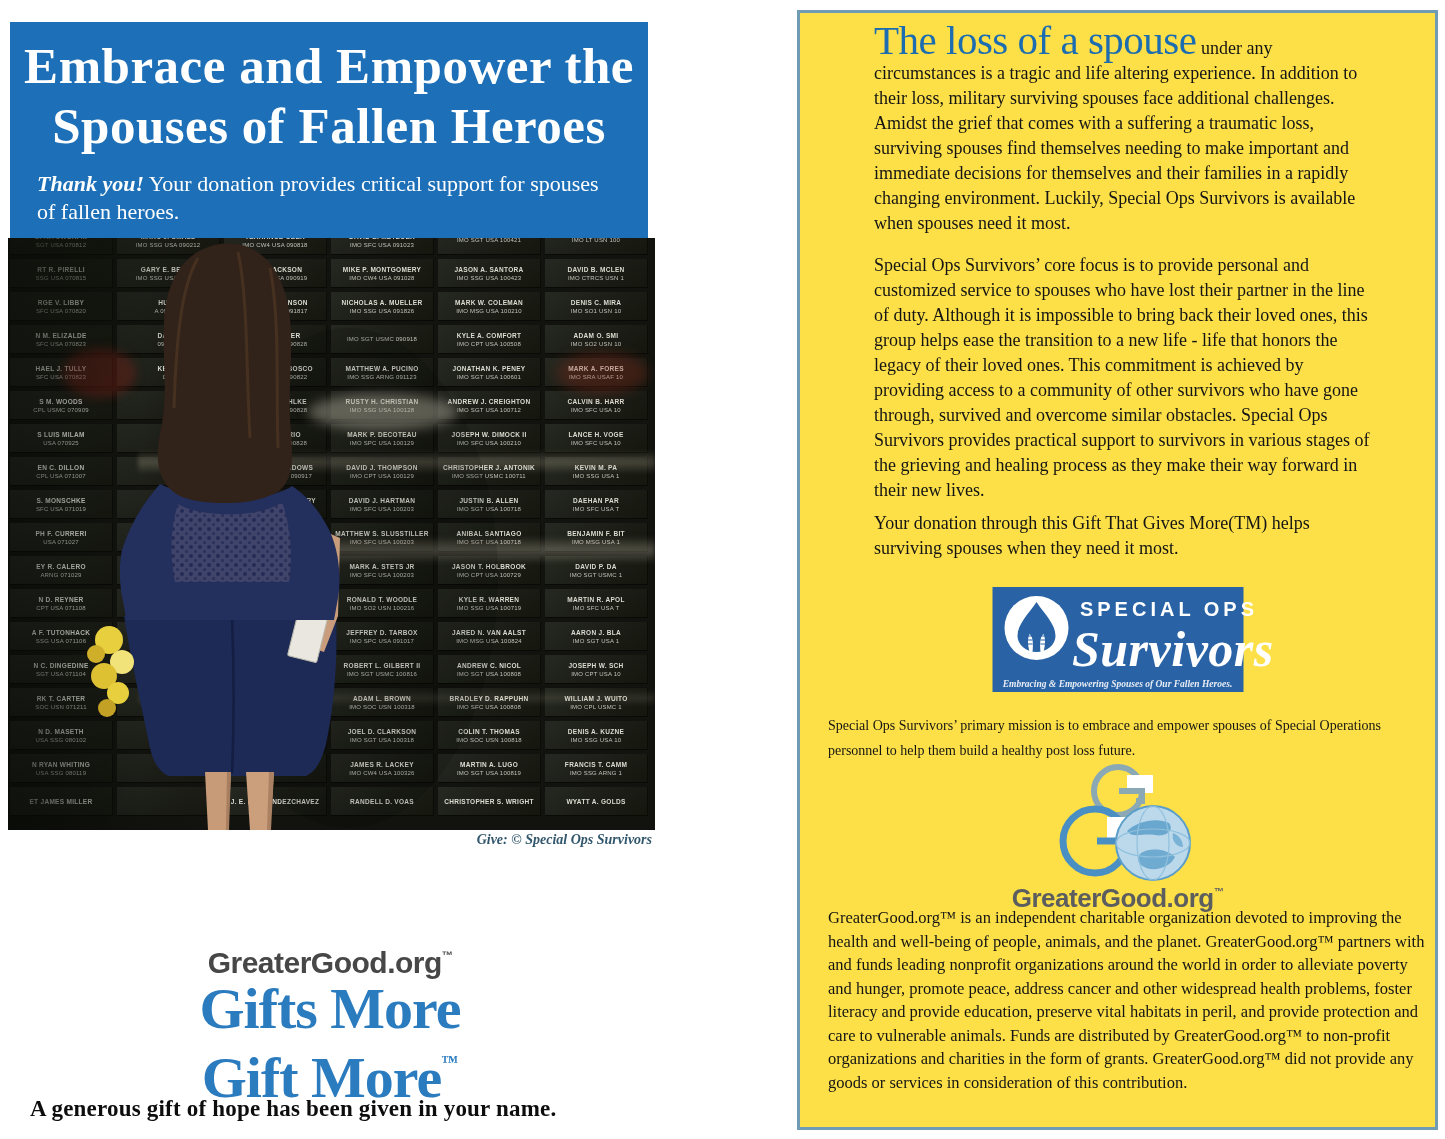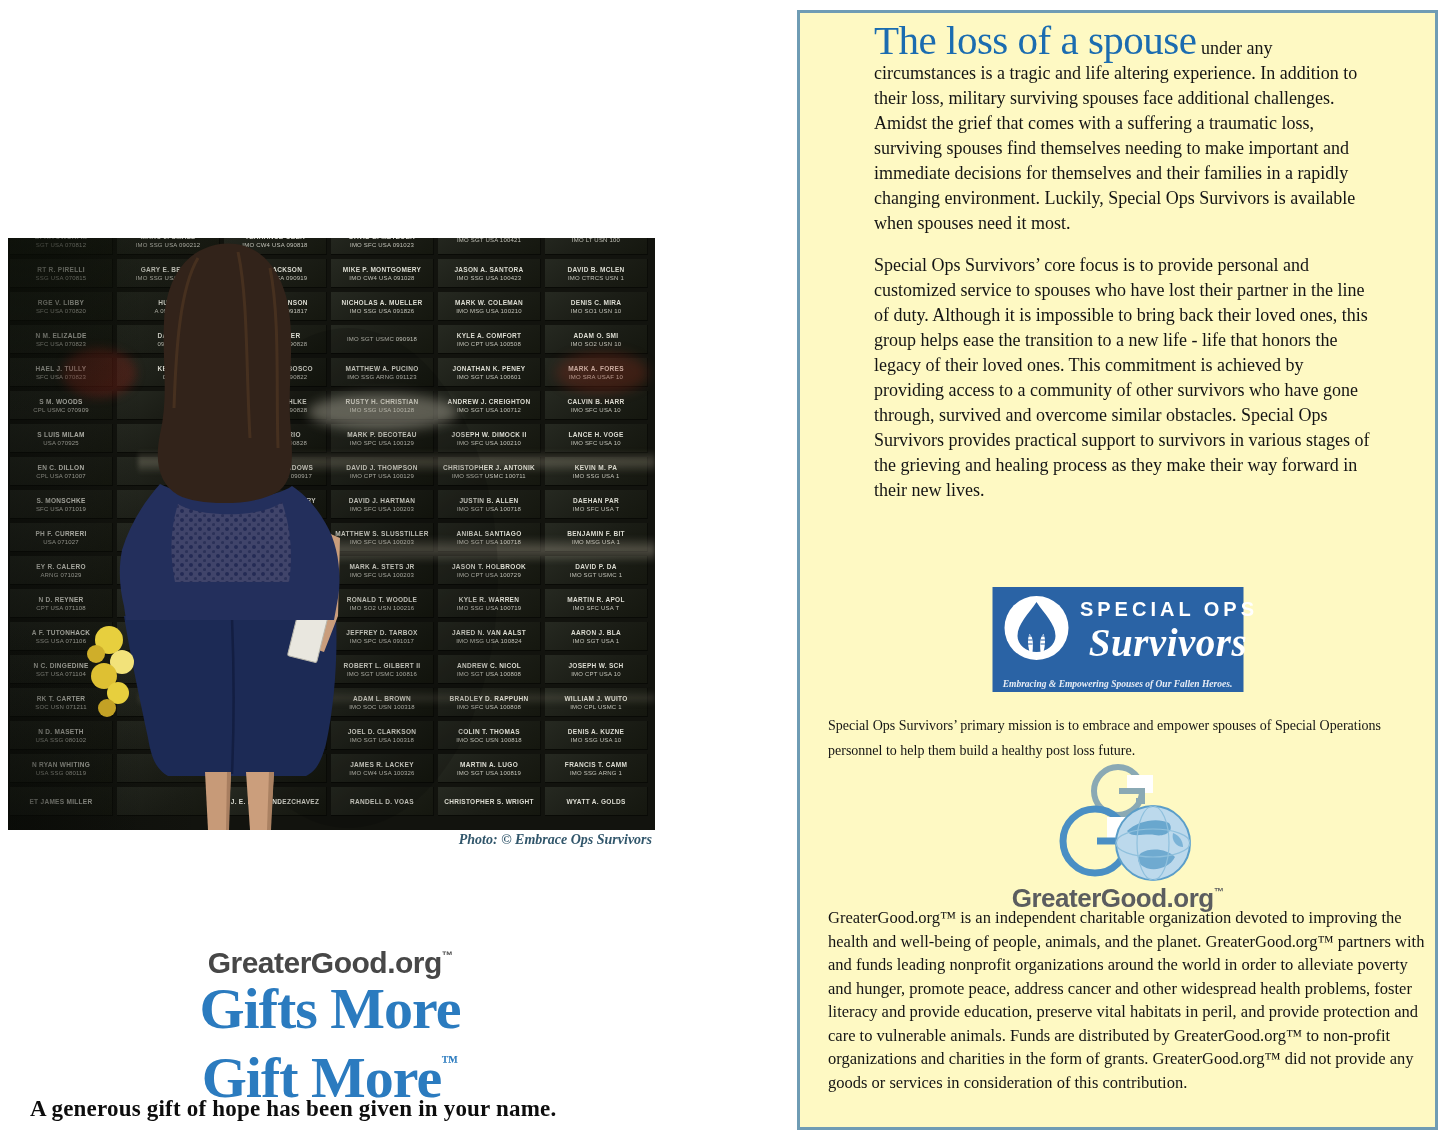--- a/index.html
+++ b/index.html
@@ -61,55 +61,64 @@
                       font-weight:bold; color:#474747; letter-spacing:-.5px; }
   #gg-left-wordmark sup { font-size:11px; vertical-align:14px; }
   #gifts-lockup { margin-top:2px; color:#2b7bbf; font-weight:bold; font-size:58px;
                   line-height:53px; letter-spacing:-1px; }
   #gifts-lockup sup { font-size:17px; vertical-align:30px; letter-spacing:0; }
   #gift-message { position:absolute; left:30px; top:1096px; width:620px;
                   font-size:23px; font-weight:bold; color:#0d0d0d; letter-spacing:.2px; }
 
   
   #right-panel { position:absolute; left:797px; top:10px; width:641px; height:1120px;
-                 border:3px solid #6f9cb4; background:#fef9c3; }
+                 border:3px solid #6f9cb4; background:#fde047; }
   .rp { position:absolute; color:#141414; }
   #para-1, #para-2, #para-3 { left:74px; width:502px; font-size:18px; line-height:25px; }
   #para-1 { top:12px; }
   #intro-lead { font-size:41px; line-height:30px; color:#1b6cb0; letter-spacing:-.5px; }
   #para-2 { top:240px; }
   #para-3 { top:498px; }
 
   #sos-logo { position:absolute; left:50%; top:574px; transform:translateX(-50%);
               width:251px; height:105px; background:#2a63a5; }
   #sos-circle { position:absolute; left:10px; top:7px; width:68px; height:68px; }
   #sos-line1 { position:absolute; left:86px; top:11px; width:182px; text-align:center;
                font-family:"Liberation Sans", sans-serif; color:#ffffff;
                font-size:20px; font-weight:bold; letter-spacing:4px; white-space:nowrap; }
   #sos-line2 { position:absolute; left:80px; top:33px; width:192px; text-align:center;
-               font-style:italic; font-weight:bold; font-size:39px; color:#ffffff;
+               font-style:italic; font-weight:bold; font-size:50px; color:#ffffff;
                letter-spacing:.5px; }
   #sos-tagline { position:absolute; left:0; bottom:3px; width:100%; text-align:center;
                  font-style:italic; font-weight:bold; font-size:9.5px; color:#e8edf5; }
 
   #mission-text { left:28px; top:700px; width:594px; font-size:14px; line-height:25px; }
 
   #gg-right-logo { position:absolute; left:50%; top:748px; transform:translateX(-50%);
                    width:220px; text-align:center; }
   #gg-right-wordmark { font-family:"Liberation Sans", sans-serif; font-size:26px;
                        font-weight:bold; color:#5b5d5f; letter-spacing:-.5px; margin-top:-2px; }
   #gg-right-wordmark sup { font-size:10px; vertical-align:12px; }
 
   #disclaimer-text { left:28px; top:893px; width:598px; font-size:16.5px; line-height:23.5px; }
 </style>
 </head>
 <body>
 
 <div id="left-panel">
 
+  <div id="header-box">
+    <div id="header-title">
+      <div>Embrace and Empower the</div>
+      <div>Spouses of Fallen Heroes</div>
+    </div>
+    <div id="header-thanks">
+      <span class="em">Thank you!</span><span> Your donation provides critical support for spouses of fallen heroes.</span>
+    </div>
+  </div>
 
   <div id="photo">
     <div id="memorial-wall">
         <div class="plaque">
           <div class="pname">B. KITOWSKI III</div>
           <div class="psub">SGT USA 070812</div>
         </div>
         <div class="plaque">
           <div class="pname">MARC J. SMALL</div>
           <div class="psub">IMO SSG USA 090212</div>
@@ -581,39 +590,40 @@
         <circle cx="101" cy="402" r="14" fill="#e7cf3e"></circle>
         <circle cx="114" cy="424" r="12" fill="#f2e27a"></circle>
         <circle cx="96" cy="438" r="13" fill="#dec033"></circle>
         <circle cx="110" cy="455" r="11" fill="#e7cf3e"></circle>
         <circle cx="99" cy="470" r="9" fill="#c3a125"></circle>
         <circle cx="88" cy="416" r="9" fill="#cfae2a"></circle>
       </g>
     </svg>
   </div>
 
-  <div id="photo-caption">Photo: © Embrace Ops Survivors</div>
+  <div id="photo-caption">Give: © Special Ops Survivors</div>
 
   <div id="gg-left-block">
     <div id="gg-left-wordmark"><span>GreaterGood.org</span><sup>™</sup></div>
     <div id="gifts-lockup">
       <div>Gifts More</div>
       <div><span>Gift More</span><sup>™</sup></div>
     </div>
   </div>
 
   <div id="gift-message">A generous gift of hope has been given in your name.</div>
 </div>
 
 <div id="right-panel">
 
   <p id="para-1" class="rp"><span id="intro-lead">The loss of a spouse</span><span> under any circumstances is a tragic and life altering experience. In addition to their loss, military surviving spouses face additional challenges. Amidst the grief that comes with a suffering a traumatic loss, surviving spouses find themselves needing to make important and immediate decisions for themselves and their families in a rapidly changing environment. Luckily, Special Ops Survivors is available when spouses need it most.</span></p>
 
   <p id="para-2" class="rp">Special Ops Survivors’ core focus is to provide personal and customized service to spouses who have lost their partner in the line of duty. Although it is impossible to bring back their loved ones, this group helps ease the transition to a new life - life that honors the legacy of their loved ones. This commitment is achieved by providing access to a community of other survivors who have gone through, survived and overcome similar obstacles.  Special Ops Survivors provides practical support to survivors in various stages of the grieving and healing process as they make their way forward in their new lives.</p>
 
+  <p id="para-3" class="rp">Your donation through this Gift That Gives More(TM) helps surviving spouses when they need it most.</p>
 
   <div id="sos-logo">
     <svg id="sos-circle" viewBox="0 0 68 68">
       <circle cx="34" cy="34" r="32" fill="#ffffff"></circle>
       <path d="M34,8 C26,20 15,30 15,42 a19,16 0 0 0 38,0 C53,30 42,20 34,8 Z" fill="#2a63a5"></path>
       <path d="M27,58 C25,50 25,44 27,40 C30,42 31,48 30,58 Z" fill="#ffffff"></path>
       <path d="M41,58 C43,50 43,44 41,40 C38,42 37,48 38,58 Z" fill="#ffffff"></path>
       <path d="M24,42 l6,0 M24,46 l6,0 M24,50 l6,0 M38,42 l6,0 M38,46 l6,0 M38,50 l6,0" stroke="#2a63a5" stroke-width="1.1"></path>
     </svg>
     <div id="sos-line1">SPECIAL OPS</div>

